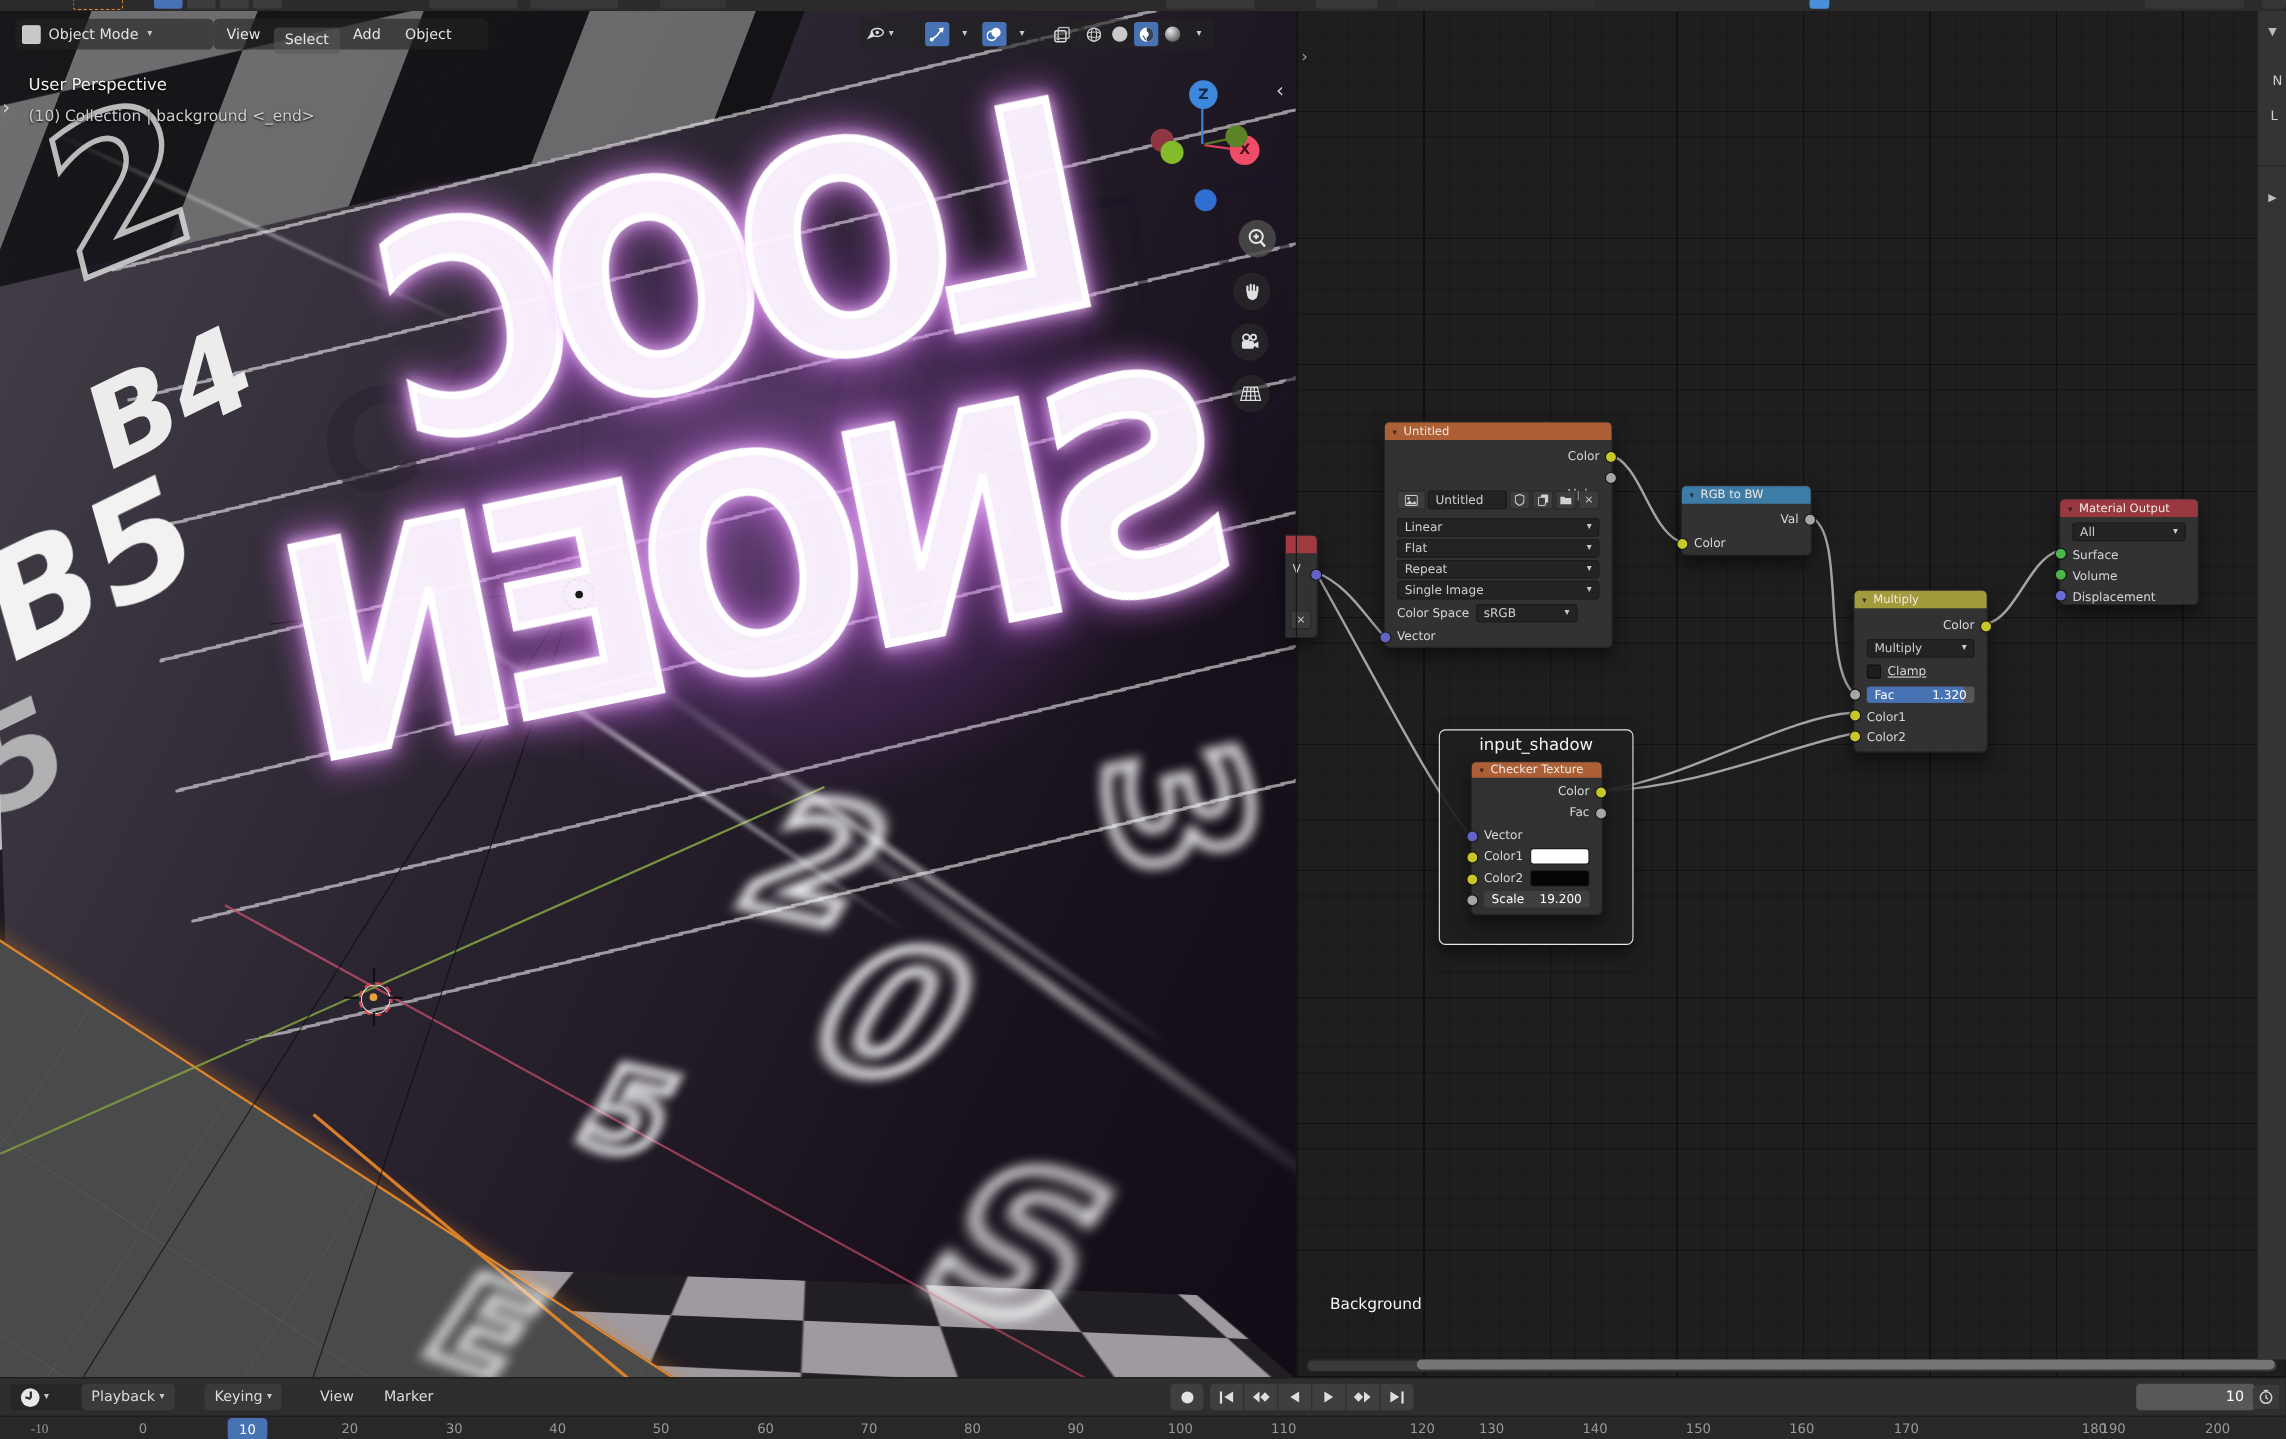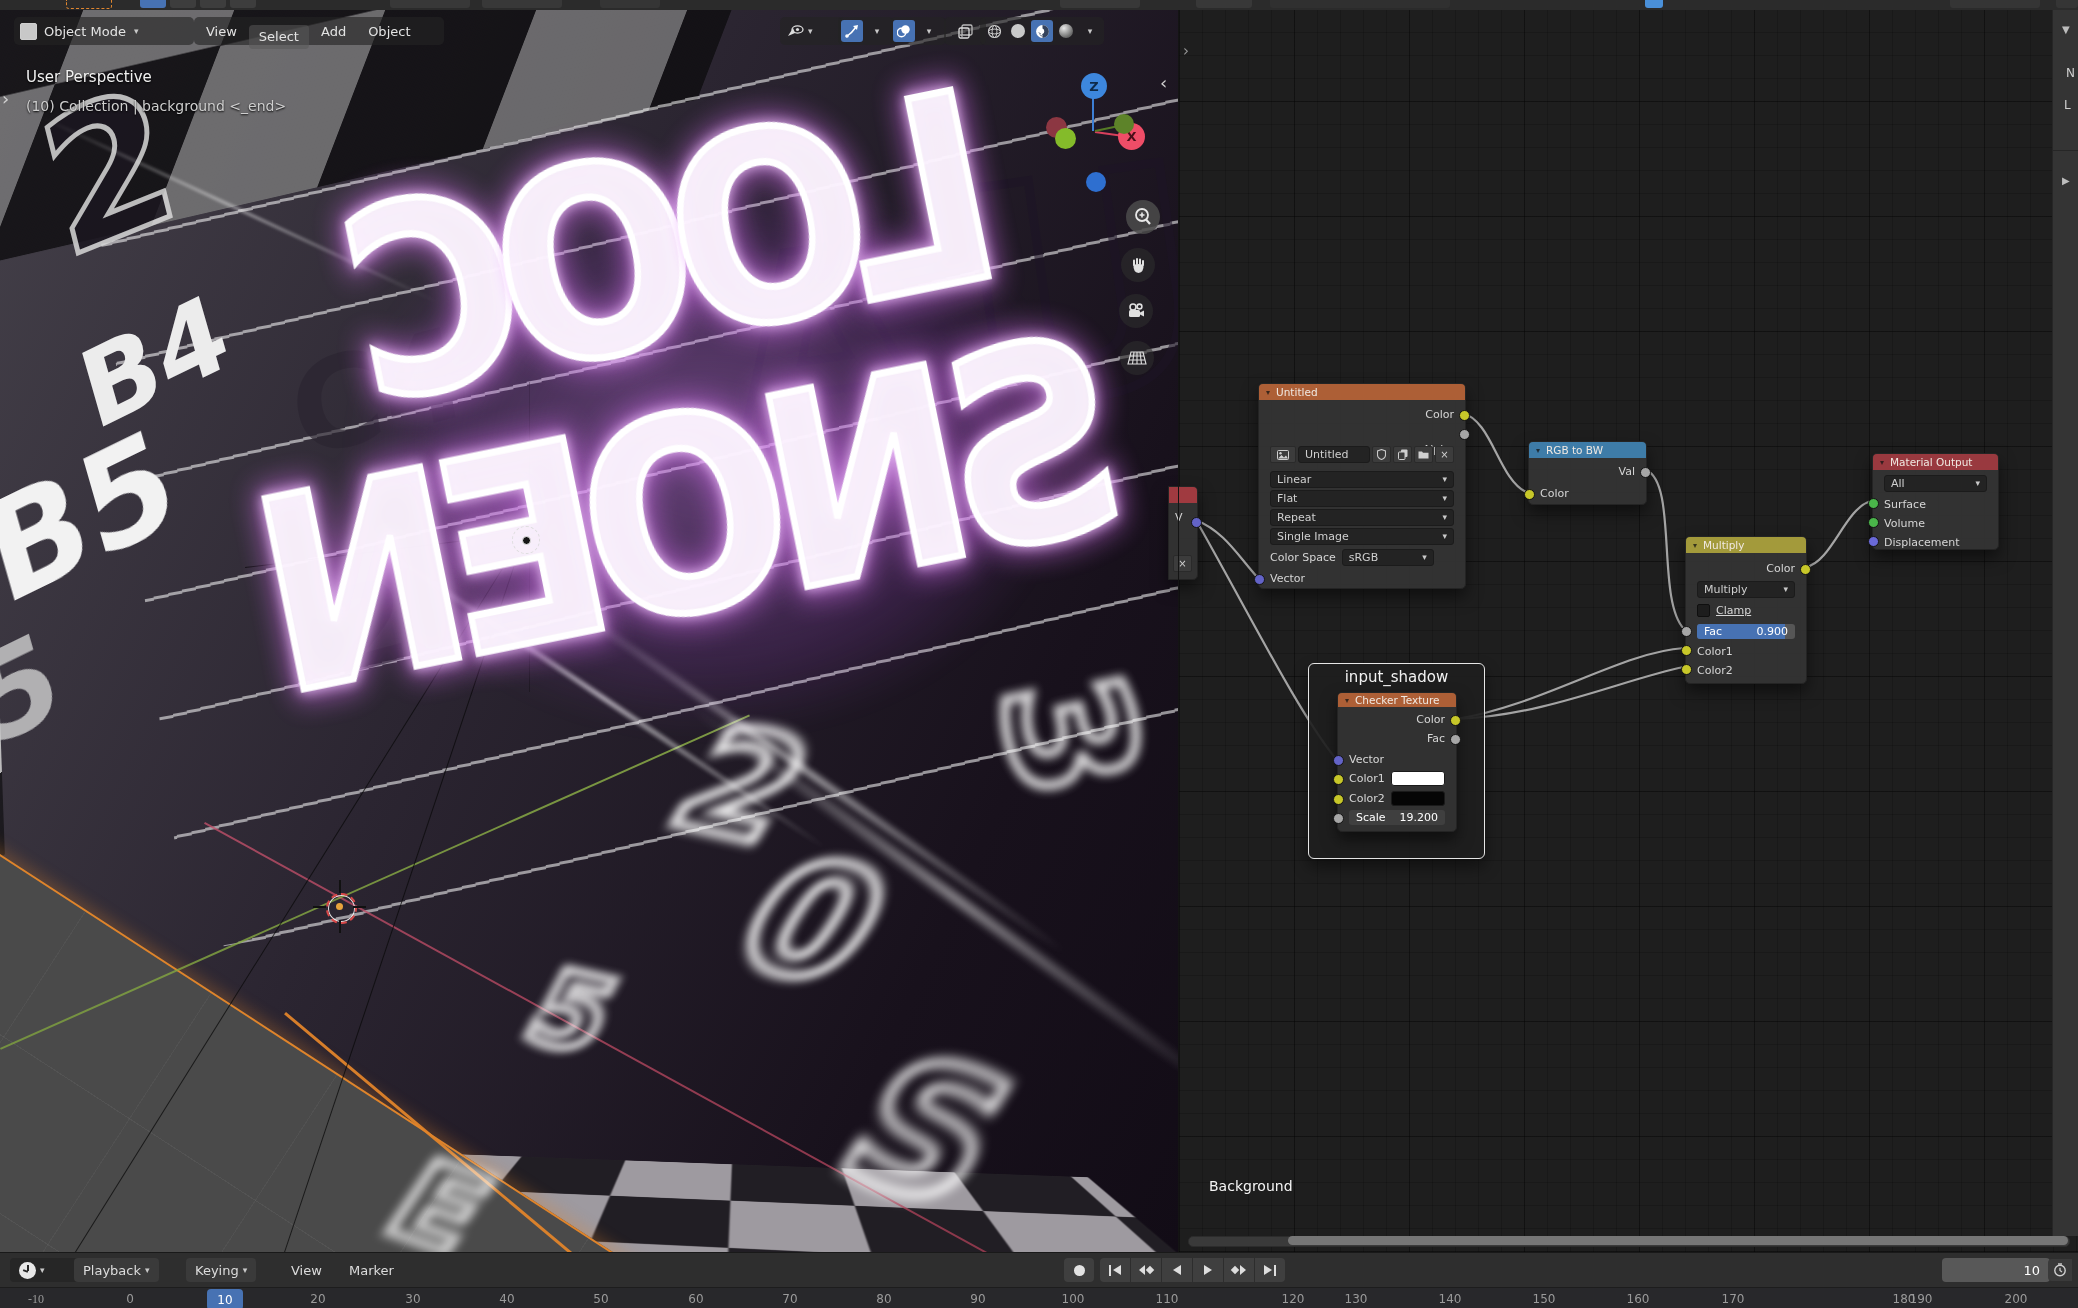--- a/index.html
+++ b/index.html
@@ -442,21 +442,21 @@
         </span>
     </div>
     <div class="nrow" style="top:65px;gap:6px;text-decoration:underline;">
       <span style="width:11px;height:11px;background:#1d1d1d;border:1px solid #0f0f0f;border-radius:2px;display:inline-block;"></span>
       <span>Clamp</span>
     </div>
     <div class="nrow" style="top:86px;">
       <span class="slider">
         <span class="fill" style="width:90%;"></span>
         <span>Fac</span>
-        <span>0.900</span>
+        <span>1.320</span>
       </span>
     </div>
     <div class="nrow" style="top:106px;">
         <span>Color1</span>
       </div>
     <div class="nrow" style="top:125px;">
         <span>Color2</span>
       </div>
     <div class="sock" style="right:-5px;top:27px;background:#c7c729;"></div>
     <div class="sock" style="left:-5px;top:89px;background:#a6a6a6;"></div>

